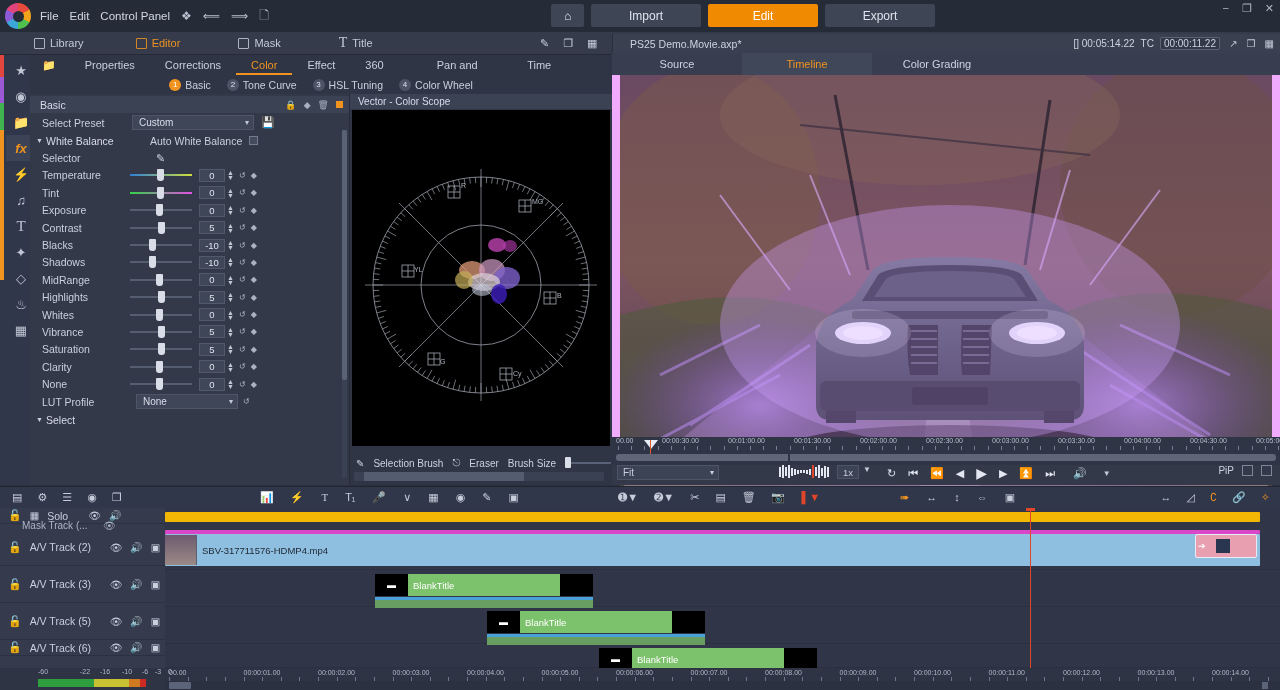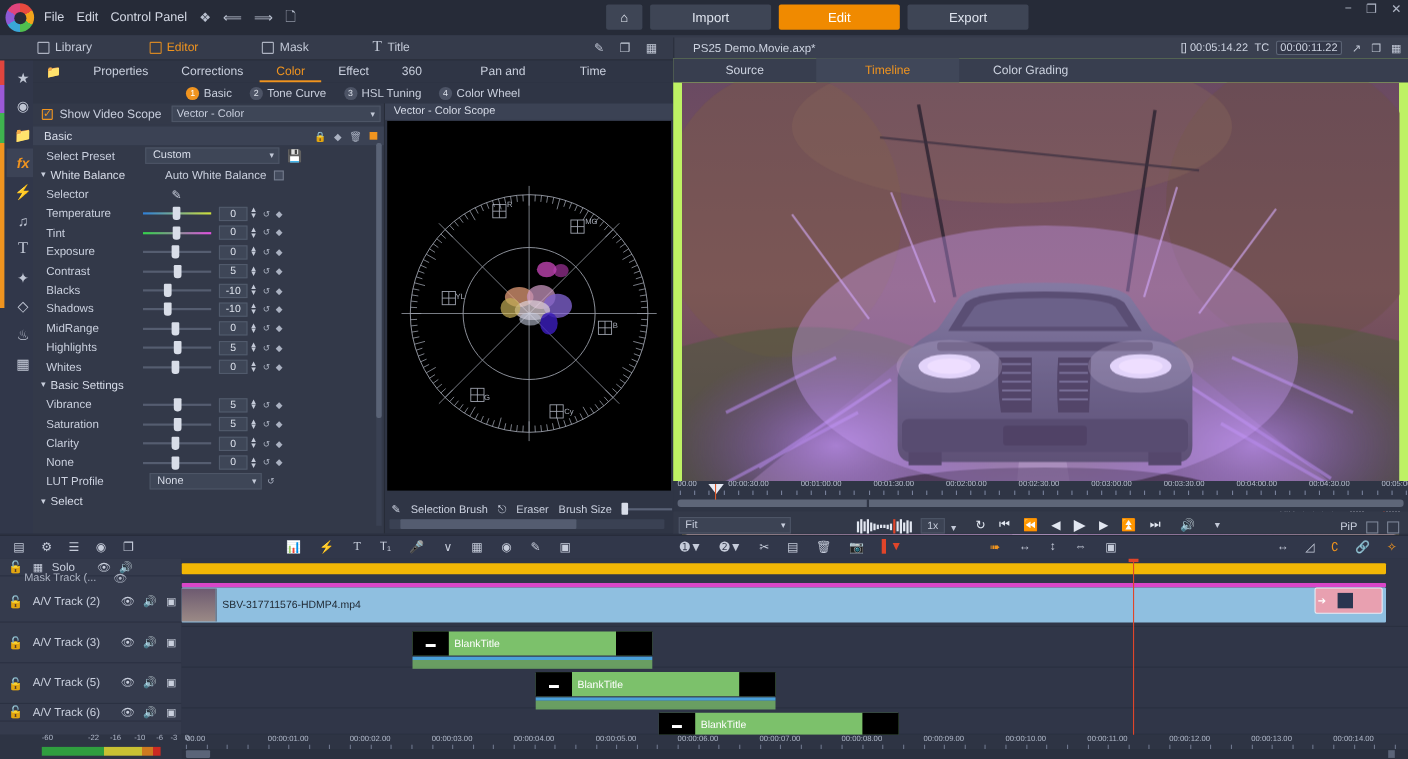--- a/index.html
+++ b/index.html
@@ -99,35 +99,35 @@
   .scopettl { height:15px; background:#3b4254; font-size:10px; color:#d7dce8; display:flex; align-items:center; padding-left:8px;}
   .scopecanvas { position:absolute; left:2px; top:16px; width:258px; height:336px; background:#000; }
   .brushbar { position:absolute; left:0; top:360px; width:262px; height:18px; display:flex; align-items:center; gap:9px; font-size:10px; color:#cbd1df; padding-left:6px;}
   .bsl { width:46px; height:10px; position:relative;}
   .bsl .track { position:absolute; top:4px; width:46px; height:2px; background:#596176;}
   .bsl .knob{position:absolute;top:-1px;left:0px;width:6px;height:11px;background:#d8dde8;border-radius:1px;}
   .hscroll { position:absolute; left:4px; top:378px; width:250px; height:9px; background:#3a4153; border-radius:1px;}
   .hscroll .th { position:absolute; left:10px; top:0; width:160px; height:9px; background:#545c70; border-radius:1px;}
 
   
-  .preview { position:absolute; left:612px; top:53px; width:668px; height:432px; background:#bef264; }
+  .preview { position:absolute; left:612px; top:53px; width:668px; height:432px; background:#f0abfc; }
   .pvtabs { height:22px; display:flex; background:#383e4f; }
   .pvtab { width:130px; display:flex; align-items:center; justify-content:center; font-size:11px; color:#cdd3e0; }
   .pvtab.active { color:#f0941f; background:#404759; }
   .pvvideo { position:absolute; left:8px; top:22px; width:652px; height:414px; }
   .pvtimeline { position:absolute; left:612px; top:437px; width:668px; height:28px; background:#2f3545; }
   .ruler { position:relative; height:14px; }
   .ruler .tl { position:absolute; top:0; font-size:7px; color:#b7bece; }
   .ruler .tick { position:absolute; top:9px; width:1px; height:4px; background:#77809a;}
   .phead { position:absolute; left:32px; top:3px; width:0; height:0; border-left:7px solid transparent; border-right:7px solid transparent; border-top:9px solid #e6ebf5; }
   .pline { position:absolute; left:38px; top:3px; width:1px; height:20px; background:#e05a2a;}
   .pvbar { position:absolute; left:4px; top:17px; width:660px; height:7px; background:#5e6678; border-radius:3px;}
   .pvbar .mark { position:absolute; left:172px; top:0; width:2px; height:7px; background:#2f3545;}
 
-  .pvctrl { position:absolute; left:612px; top:465px; width:668px; height:20px; background:#333949; display:flex; align-items:flex-end; }
+  .pvctrl { position:absolute; left:612px; top:465px; width:668px; height:20px; background:#333949; display:flex; align-items:flex-start; }
   .fitdd { width:102px; height:15px; margin-left:5px; background:#3c4354; border:1px solid #4d5566; font-size:10px; padding-left:5px; display:flex; align-items:center; position:relative; }
   .fitdd::after{content:"▾";position:absolute;right:4px;font-size:8px;}
   .jog { margin-left:60px; display:flex; align-items:center; gap:1px; }
   .jog .b { width:2px; height:11px; background:#e2e7f1; }
   .speeddd{ width:22px; height:14px; background:#3c4354; border:1px solid #4d5566; font-size:9.5px; display:flex;align-items:center;justify-content:center;margin-left:8px;}
   .caret { font-size:8px; margin-left:4px; color:#c3c9d7;}
   .transport { margin-left:16px; display:flex; align-items:center; gap:12px; font-size:11px; color:#e2e7f1;}
   .pip { position:absolute; right:8px; display:flex; align-items:center; gap:8px; font-size:10px; color:#cdd3e0;}
 
   
@@ -278,25 +278,20 @@
       <span class="num">3</span>
       <span>HSL Tuning</span>
     </div>
     <div class="subcat">
       <span class="num">4</span>
       <span>Color Wheel</span>
     </div>
   </div>
 
   <div class="lpanel">
-    <div class="scoperow">
-      <span class="chk on"></span>
-      <span>Show Video Scope</span>
-      <span class="scopesel">Vector - Color</span>
-    </div>
 
     <div class="grouphdr">
       <span>Basic</span>
       <span class="hicons">
         <span>🔒</span>
         <span>◆</span>
         <span>🗑</span>
         <span class="sq"></span>
       </span>
     </div>
@@ -459,24 +454,20 @@
       <span class="spin">
           <span>▲</span>
           <span>▼</span>
         </span>
       <span class="rsticons">
           <span>↺</span>
           <span>◆</span>
         </span>
     </div>
 
-    <div class="prow sec">
-      <span class="arrow">▼</span>
-      <span>Basic Settings</span>
-    </div>
     <div class="prow">
       <span class="lbl">Vibrance</span>
       <span class="slider">
           <span class="track"></span>
           <span class="knob" style="left:28px"></span>
         </span>
       <span class="numbox">5</span>
       <span class="spin">
           <span>▲</span>
           <span>▼</span>

